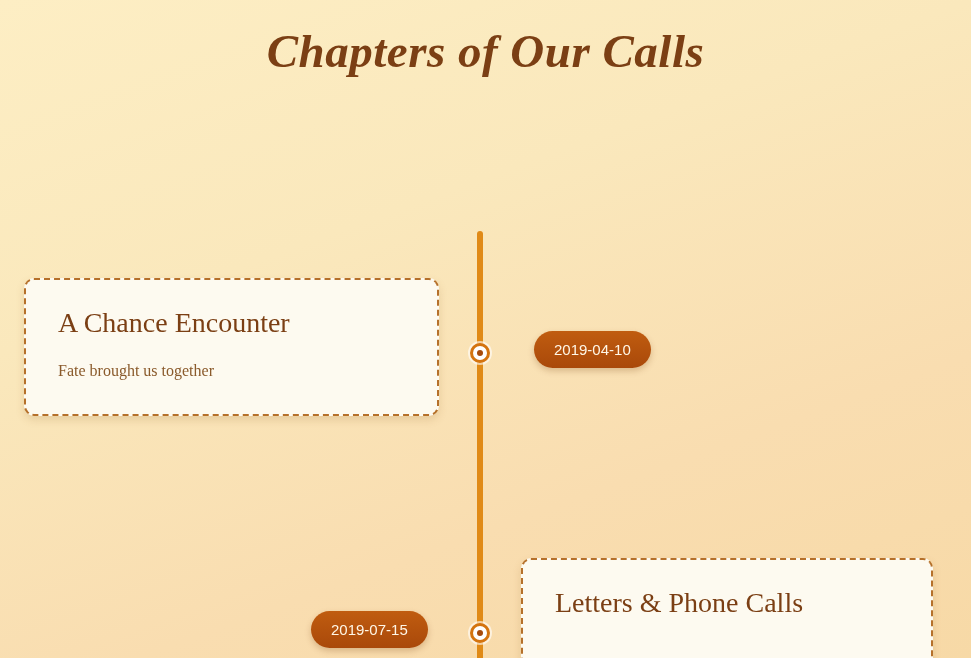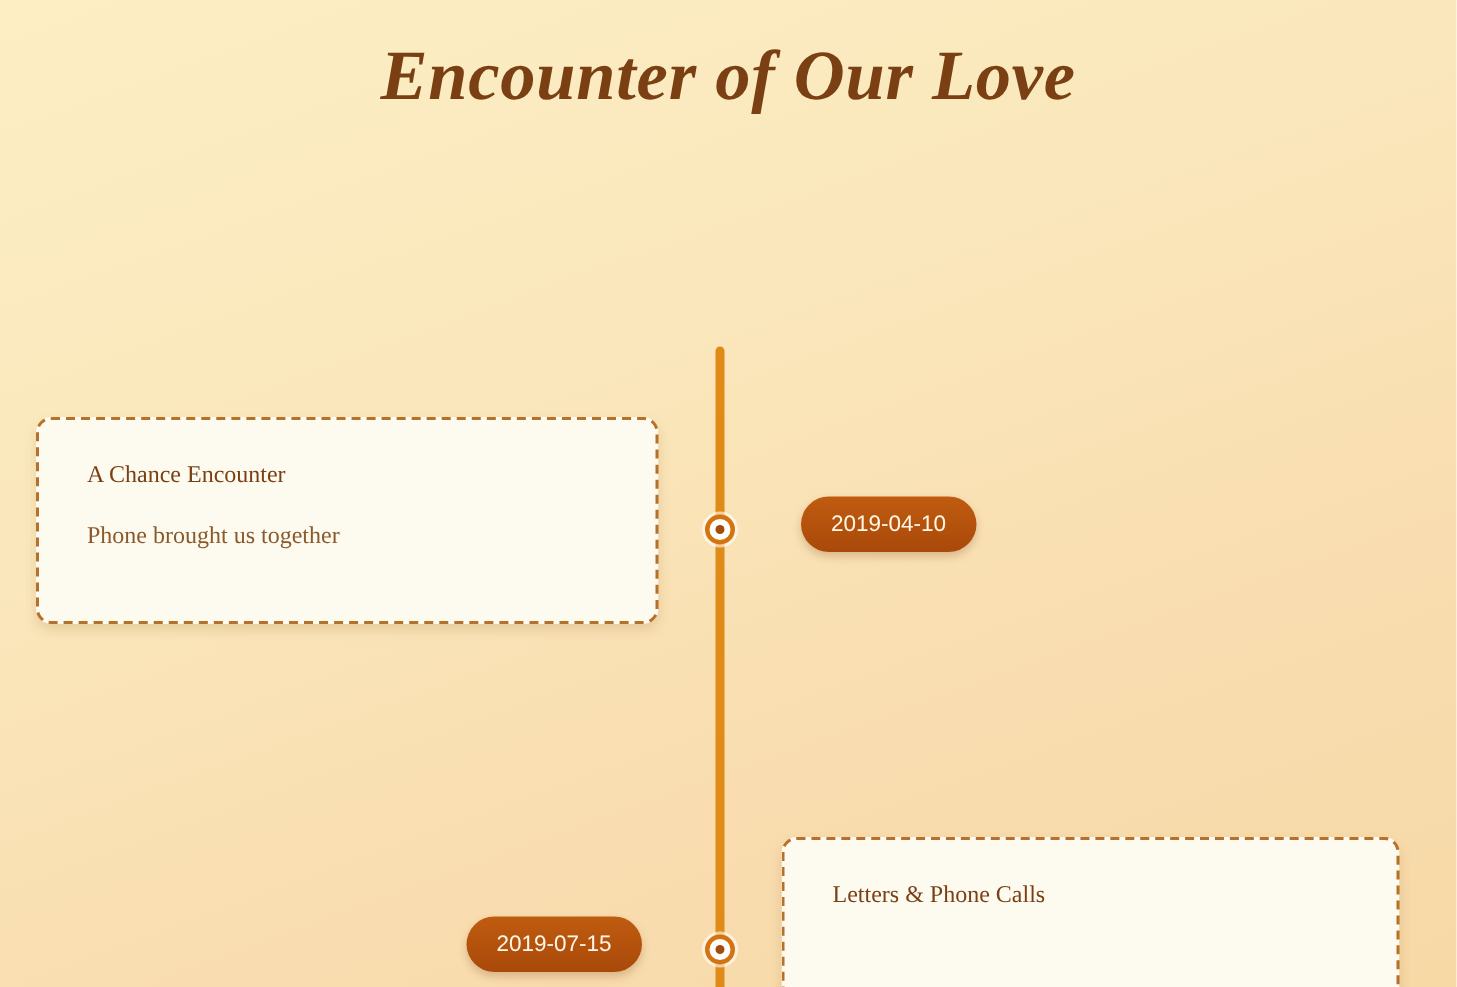--- a/index.html
+++ b/index.html
@@ -98,21 +98,21 @@
     background: #fdfaf0;
     border: 2px dashed #b5702a;
     border-radius: 10px;
     box-shadow: 0 4px 8px rgba(150,100,40,0.18);
     box-sizing: border-box;
     padding: 28px 32px;
   }
 
   .tl-card-title {
     font-family: "Liberation Serif", serif;
-    font-size: 16px;
+    font-size: 28px;
     color: #7b3f14;
     margin: 0 0 22px 0;
     line-height: 1.1;
   }
 
   .tl-card-desc {
     font-family: "Liberation Serif", serif;
     font-size: 16px;
     color: #8a5a2b;
     margin: 0;
@@ -143,32 +143,32 @@
     top: -75px;
     width: 412px;
     height: 138px;
   }
 </style>
 </head>
 <body>
 
 <div class="page">
 
-  <h1 class="page-title">Encounter of Our Love</h1>
+  <h1 class="page-title">Chapters of Our Calls</h1>
 
   <div class="timeline">
 
     <div class="timeline-axis"></div>
 
     <div class="tl-row row1">
       <div class="tl-dot"></div>
 
       <div class="tl-card">
         <div class="tl-card-title">A Chance Encounter</div>
-        <div class="tl-card-desc">Phone brought us together</div>
+        <div class="tl-card-desc">Fate brought us together</div>
       </div>
 
       <div class="tl-date">2019-04-10</div>
     </div>
 
     <div class="tl-row row2">
       <div class="tl-dot"></div>
 
       <div class="tl-date">2019-07-15</div>
 

